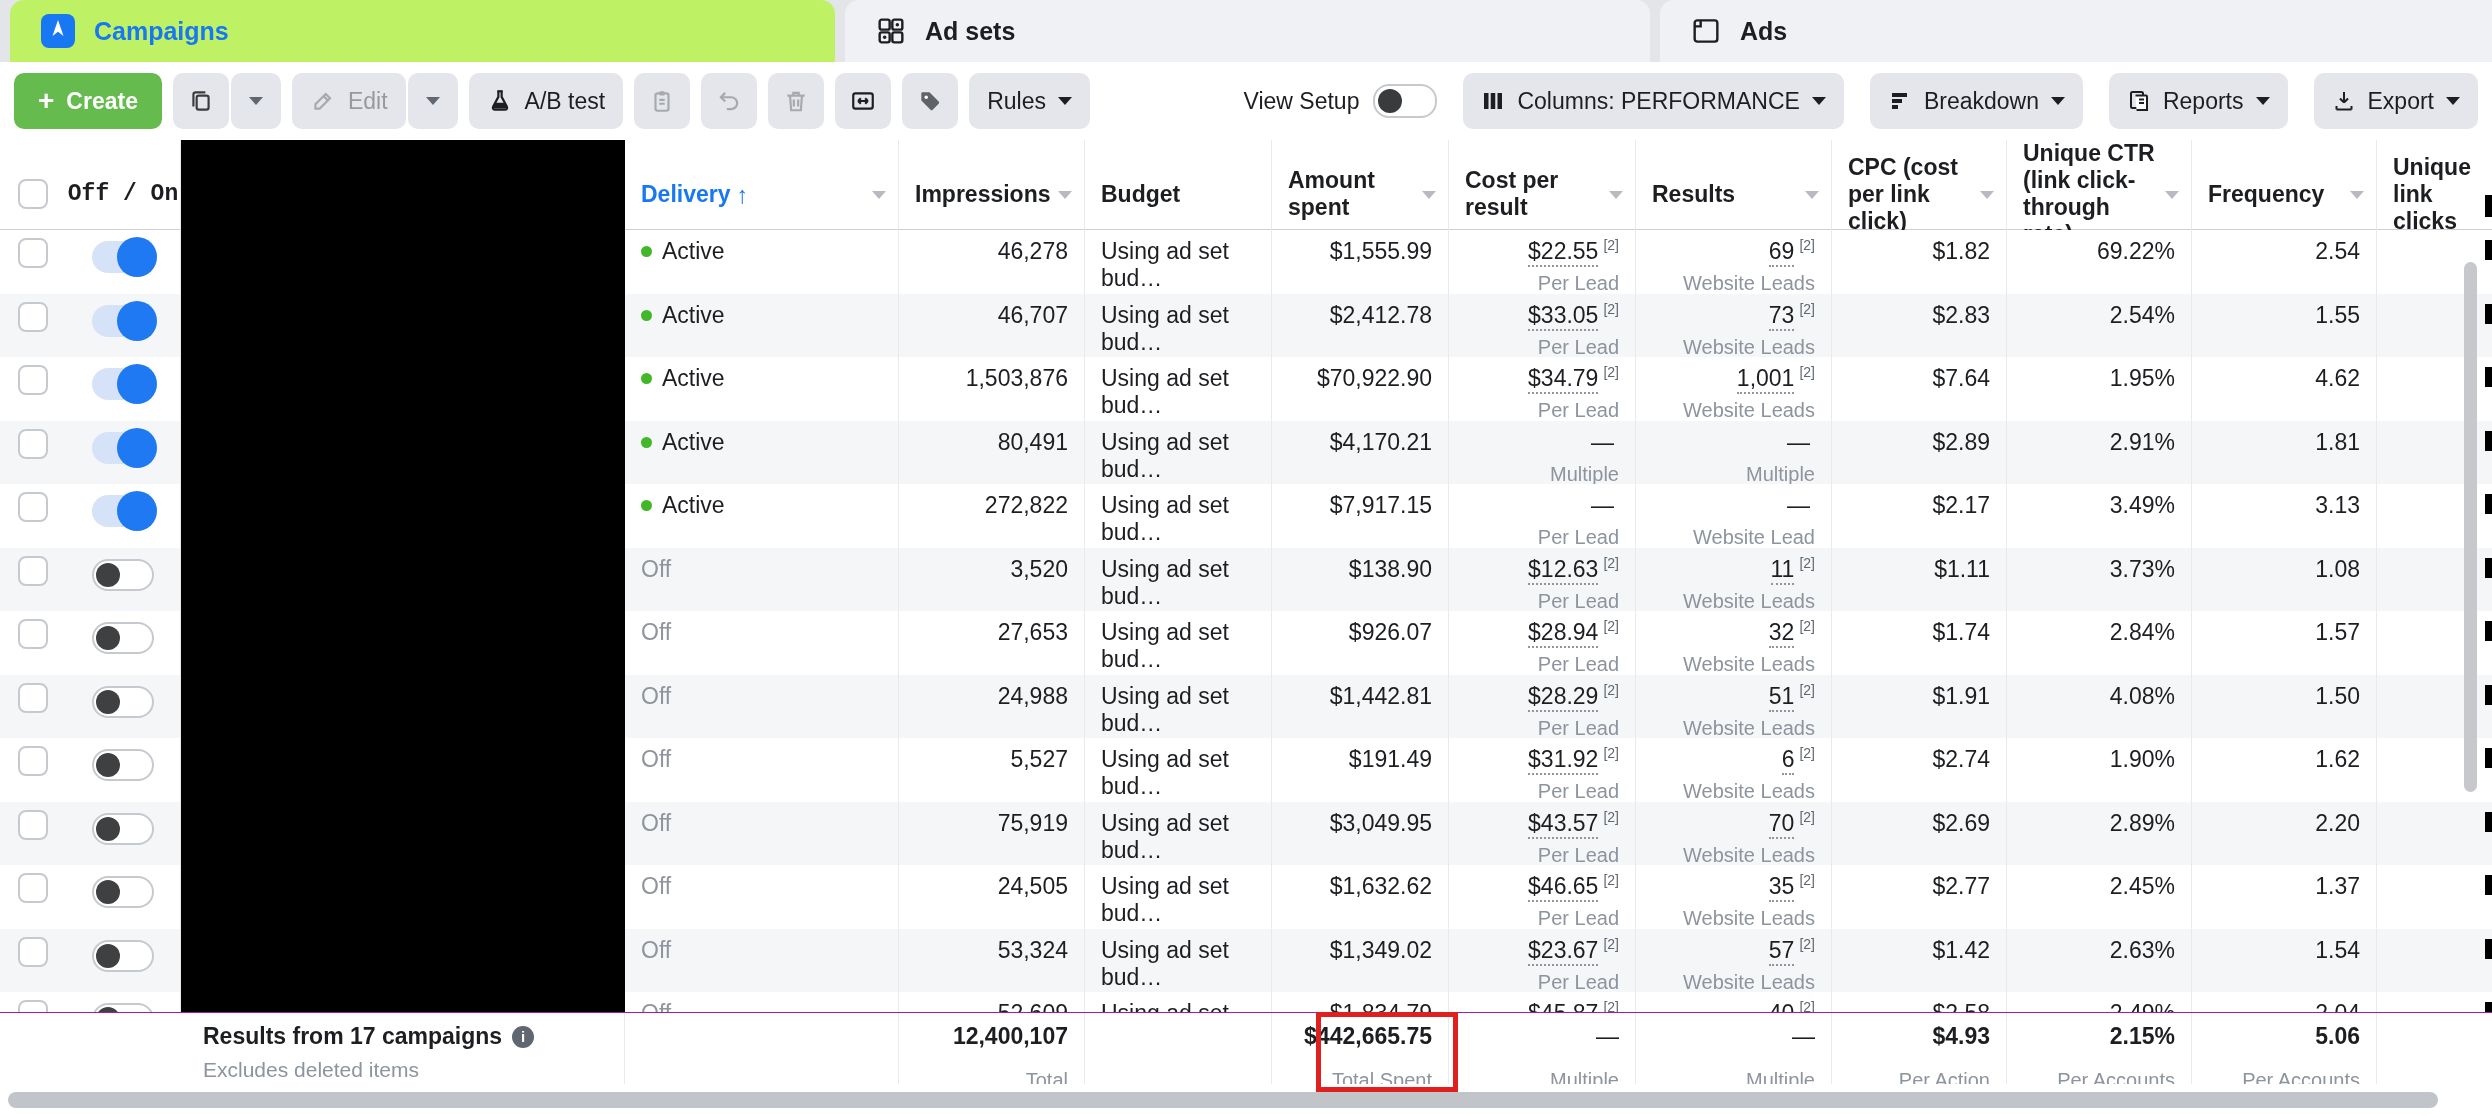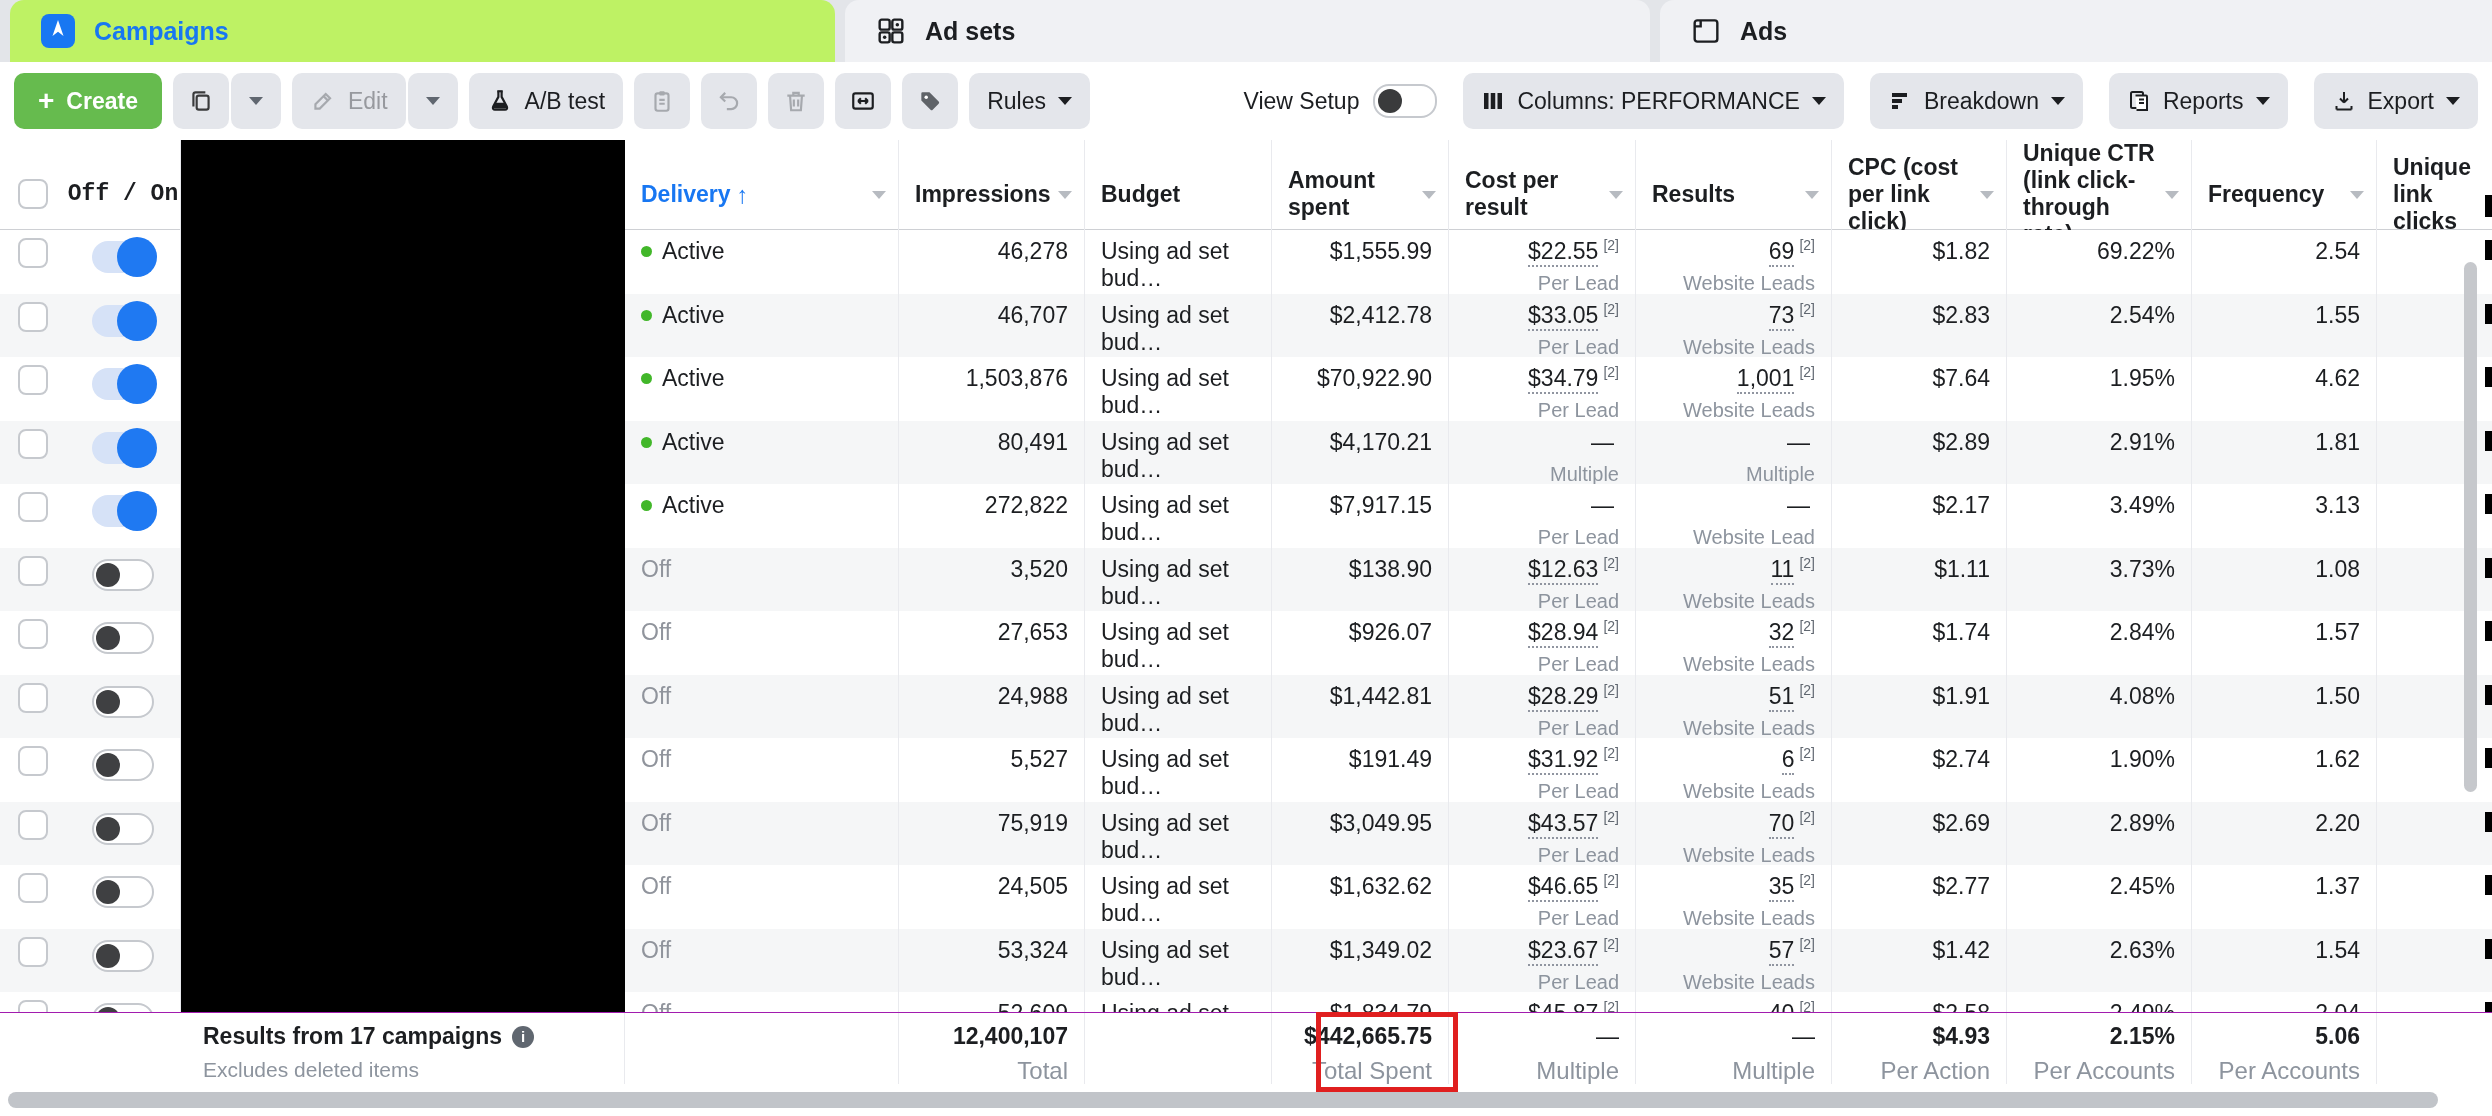--- a/index.html
+++ b/index.html
@@ -74,21 +74,21 @@
   .lnk.plain{border-bottom:none;}
   sup.ref{font-size:14px;color:#606770;margin-left:5px;vertical-align:top;position:relative;top:-1px;}
   .sub{font-size:20px;color:#8d949e;margin-top:7px;line-height:22px;}
   .edge-mark{position:absolute;right:0;top:10px;width:7px;height:20px;background:#000;}
   
   .tfoot{position:absolute;left:0;top:1012px;width:2492px;height:72px;background:#fff;border-top:1px solid #a21caf;box-sizing:border-box;}
   .fcell{border-right:1px solid #e9eaee;box-sizing:border-box;padding-top:10px;text-align:right;padding-right:16px;}
   .fcell.nb{border-right:none;}
   .fval{font-size:23px;font-weight:bold;line-height:26px;}
   .fval.dim{font-weight:normal;}
-  .fsub{font-size:24px;color:#8d949e;margin-top:8px;}
+  .fsub{font-size:20px;color:#8d949e;margin-top:20px;}
   .fsummary{text-align:left;padding-left:203px;}
   .fsum-line{font-size:23px;font-weight:bold;display:flex;align-items:center;gap:10px;}
   .info-icon{width:22px;height:22px;border-radius:50%;background:#606770;color:#fff;font-size:15px;font-weight:bold;
              display:inline-flex;align-items:center;justify-content:center;font-style:normal;}
   .fnote{font-size:21px;color:#8d949e;margin-top:8px;}
   
   .hscroll{position:absolute;left:0;top:1084px;width:2492px;height:32px;background:#fff;}
   .hthumb{position:absolute;left:8px;top:8px;width:2430px;height:16px;border-radius:8px;background:#c1c4c9;cursor:pointer;}
   .vthumb{position:absolute;left:2464px;top:262px;width:13px;height:530px;border-radius:7px;background:#c6c8cc;cursor:pointer;z-index:8;}
   .redaction{position:absolute;left:181px;top:140px;width:444px;height:872px;background:#000;z-index:5;}

